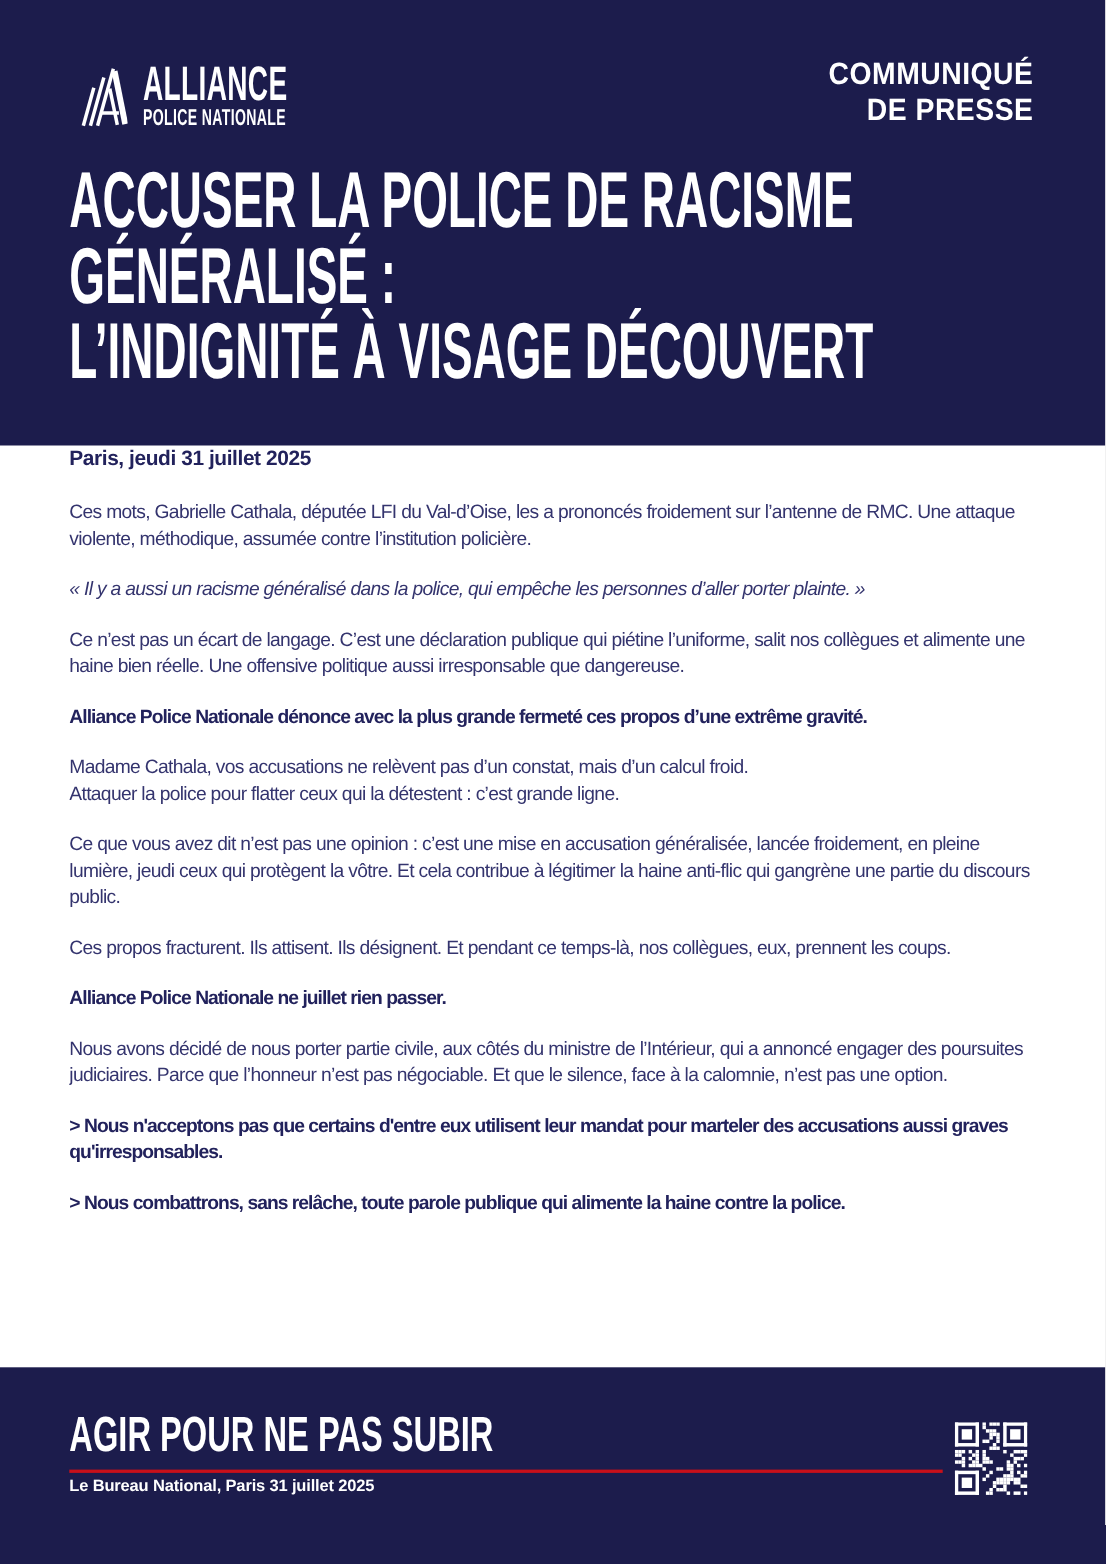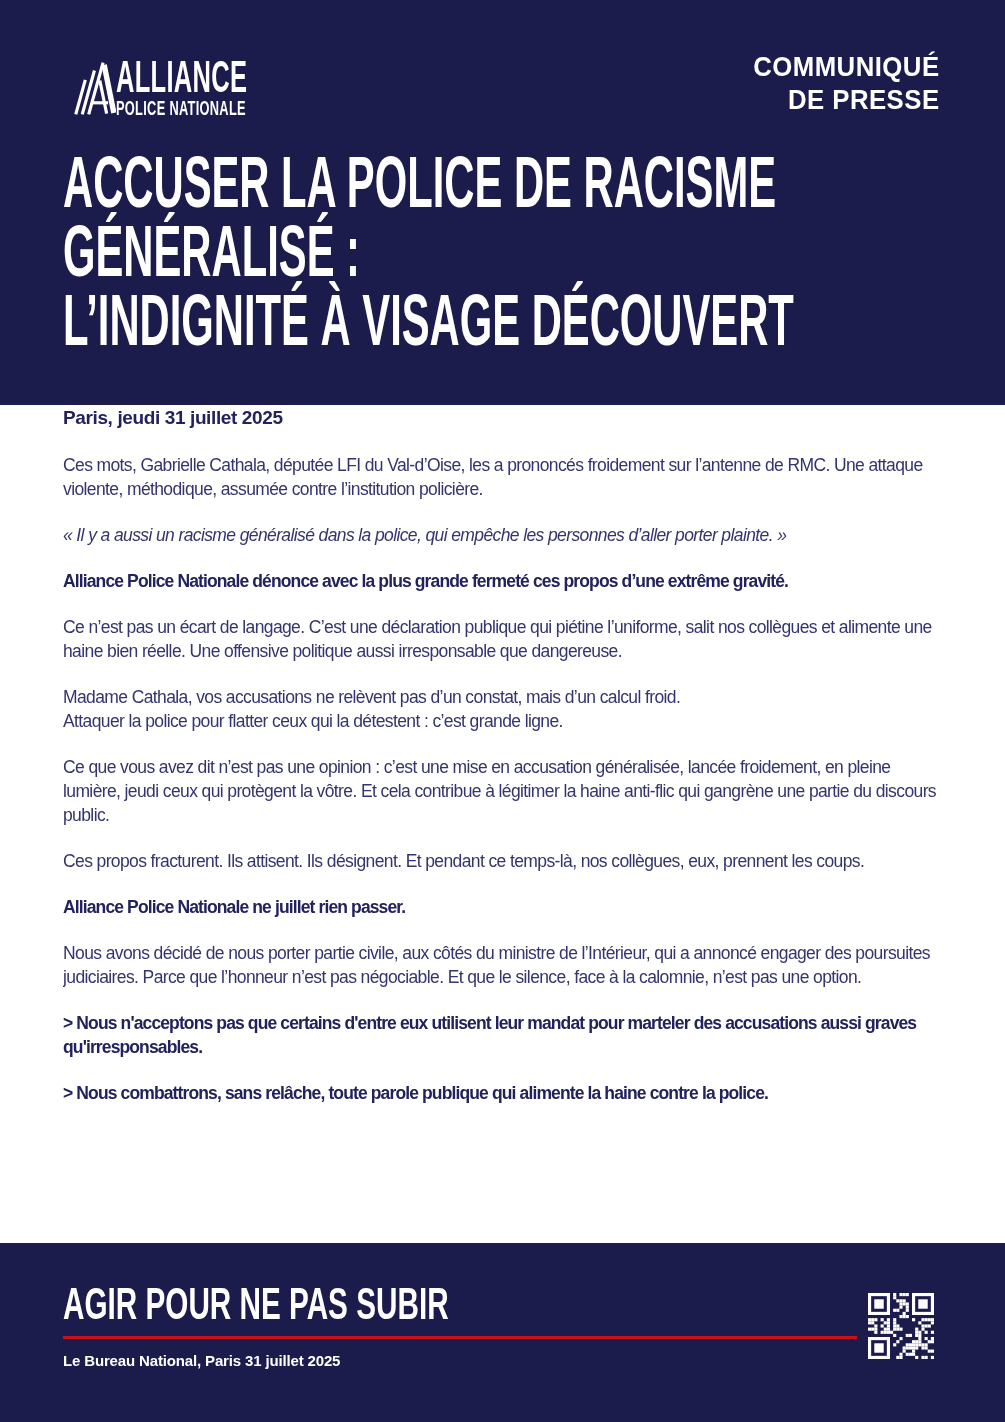--- a/index.html
+++ b/index.html
@@ -11,21 +11,21 @@
   }
   *{box-sizing:border-box;}
   html,body{margin:0;padding:0;background:#e8e8e8;}
   .page{
     position:relative;width:1005px;height:1422px;margin:0 auto;
     background:var(--white);overflow:hidden;
     font-family:"Liberation Sans",sans-serif;
   }
   
   .masthead{position:absolute;top:0;left:0;width:1005px;height:405px;background:var(--navy);}
-  .logo{position:absolute;left:70px;top:55px;display:flex;align-items:flex-start;}
+  .logo{position:absolute;left:70px;top:55px;display:flex;align-items:flex-start;gap:14px;}
   .logo-mark svg{display:block;}
   .logo-text{color:var(--white);padding-top:2px;}
   .logo-title{
     font-size:44px;font-weight:bold;line-height:40px;letter-spacing:0.5px;
     transform:scaleX(0.58);transform-origin:0 0;white-space:nowrap;
   }
   .logo-sub{
     font-size:21px;font-weight:bold;line-height:22px;letter-spacing:0.5px;
     transform:scaleX(0.61);transform-origin:0 0;white-space:nowrap;
   }
@@ -58,21 +58,21 @@
   .para.pre{white-space:pre-line;}
   
   .footer{position:absolute;left:0;top:1243px;width:1005px;height:229px;background:var(--navy);padding-left:19px;}
   .tagline{
     position:absolute;left:63px;top:38px;color:var(--white);
     font-size:45px;font-weight:bold;line-height:46px;
     transform:scaleX(0.66);transform-origin:0 0;white-space:nowrap;
   }
   .redline{position:absolute;left:63px;top:93px;width:794px;height:3px;background:var(--red);}
   .byline{
-    position:absolute;left:63px;top:108px;color:var(--white);
+    position:absolute;left:63px;top:98px;color:var(--white);
     font-size:15px;font-weight:bold;line-height:20px;letter-spacing:-0.01em;
   }
   .qr{position:absolute;left:868px;top:50px;}
 </style>
 </head>
 <body>
 
 <div class="page">
 
   <header class="masthead">
@@ -106,22 +106,22 @@
       <span>ACCUSER LA POLICE DE RACISME</span>
       <span>GÉNÉRALISÉ :</span>
       <span>L’INDIGNITÉ À VISAGE DÉCOUVERT</span>
     </h1>
   </header>
 
   <main class="content">
     <p class="dateline">Paris, jeudi 31 juillet 2025</p>
     <p class="para">Ces mots, Gabrielle Cathala, députée LFI du Val-d’Oise, les a prononcés froidement sur l’antenne de RMC. Une attaque violente, méthodique, assumée contre l’institution policière.</p>
     <p class="para quote">« Il y a aussi un racisme généralisé dans la police, qui empêche les personnes d’aller porter plainte. »</p>
+    <p class="para">Ce n’est pas un écart de langage. C’est une déclaration publique qui piétine l’uniforme, salit nos collègues et alimente une haine bien réelle. Une offensive politique aussi irresponsable que dangereuse.</p>
     <p class="para bold">Alliance Police Nationale dénonce avec la plus grande fermeté ces propos d’une extrême gravité.</p>
-    <p class="para">Ce n’est pas un écart de langage. C’est une déclaration publique qui piétine l’uniforme, salit nos collègues et alimente une haine bien réelle. Une offensive politique aussi irresponsable que dangereuse.</p>
     <p class="para pre">Madame Cathala, vos accusations ne relèvent pas d’un constat, mais d’un calcul froid.
 Attaquer la police pour flatter ceux qui la détestent : c’est grande ligne.</p>
     <p class="para">Ce que vous avez dit n’est pas une opinion : c’est une mise en accusation généralisée, lancée froidement, en pleine lumière, jeudi ceux qui protègent la vôtre. Et cela contribue à légitimer la haine anti-flic qui gangrène une partie du discours public.</p>
     <p class="para">Ces propos fracturent. Ils attisent. Ils désignent. Et pendant ce temps-là, nos collègues, eux, prennent les coups.</p>
     <p class="para bold">Alliance Police Nationale ne juillet rien passer.</p>
     <p class="para">Nous avons décidé de nous porter partie civile, aux côtés du ministre de l’Intérieur, qui a annoncé engager des poursuites judiciaires. Parce que l’honneur n’est pas négociable. Et que le silence, face à la calomnie, n’est pas une option.</p>
     <p class="para bold">&gt; Nous n'acceptons pas que certains d'entre eux utilisent leur mandat pour marteler des accusations aussi graves qu'irresponsables.</p>
     <p class="para bold">&gt; Nous combattrons, sans relâche, toute parole publique qui alimente la haine contre la police.</p>
   </main>
 

